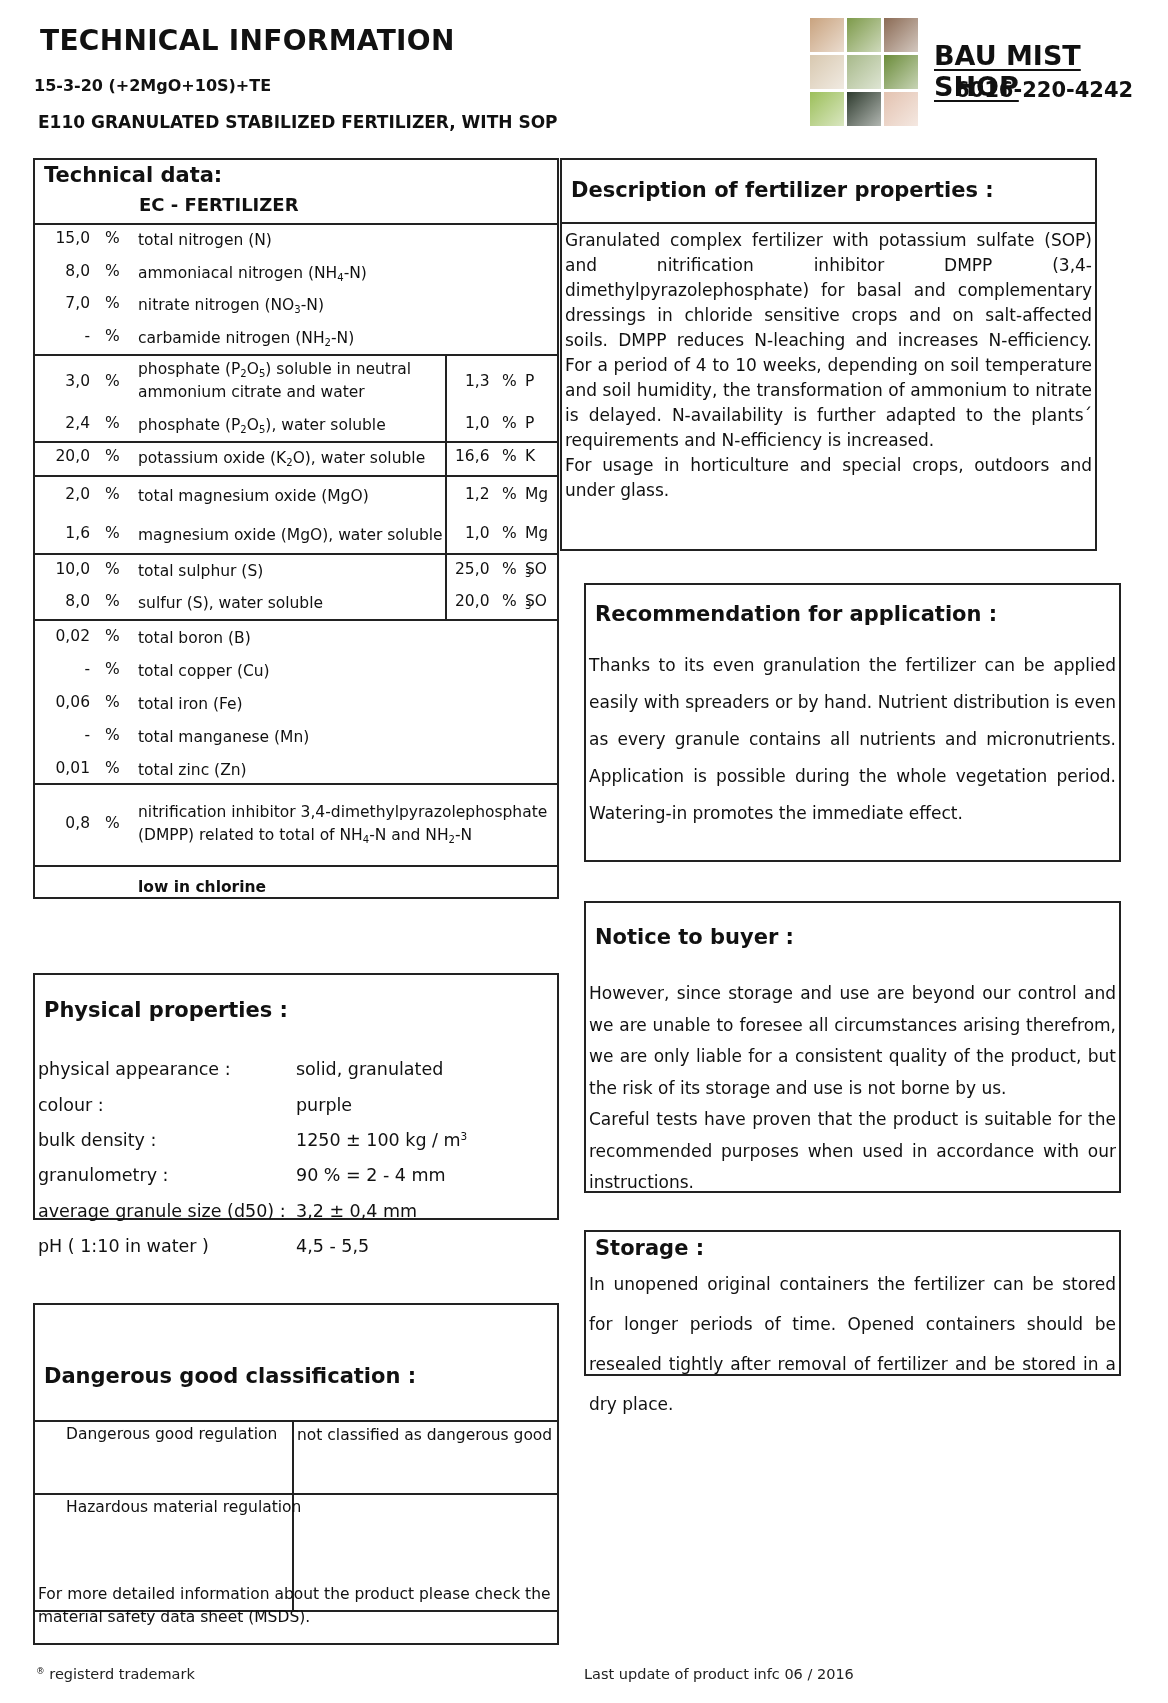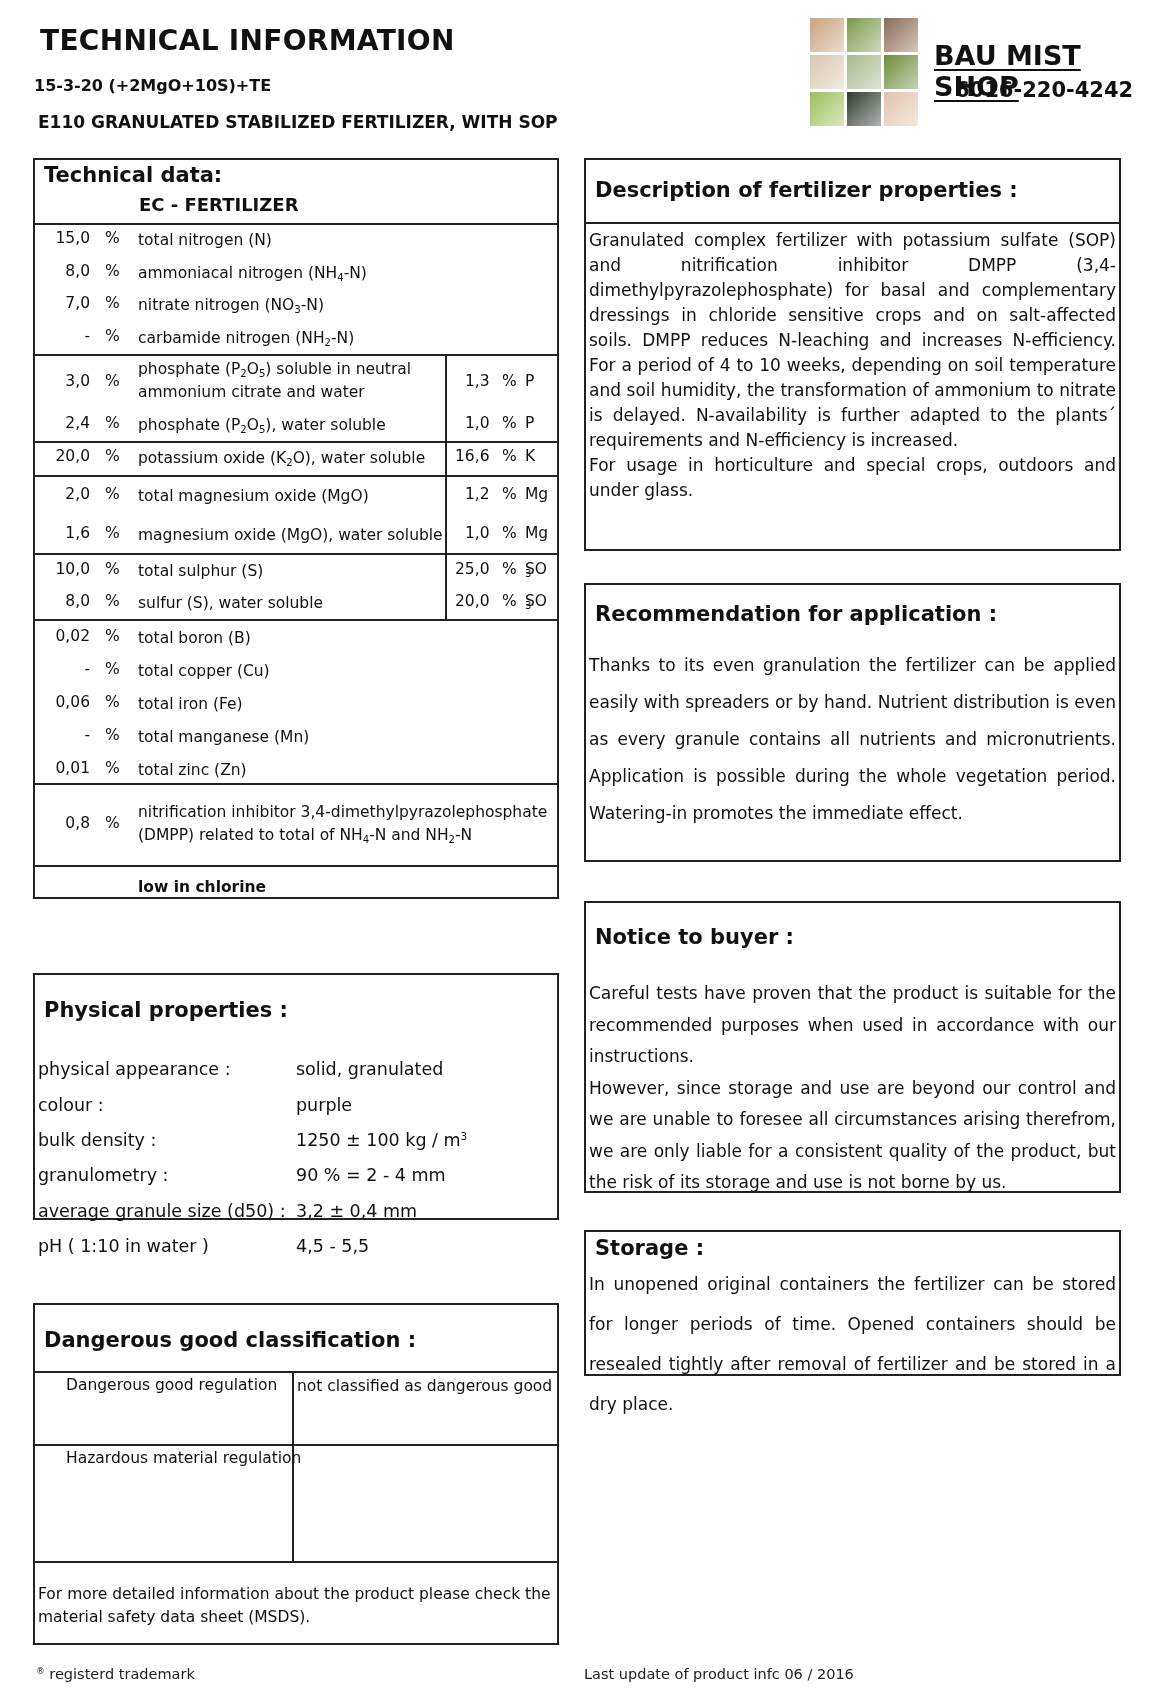--- a/index.html
+++ b/index.html
@@ -39,29 +39,29 @@
 
   
   .phys { left: 33px; top: 973px; width: 526px; height: 247px; }
   .sec-title { position: absolute; font-size: 21px; font-weight: bold; }
   .prop-row { position: absolute; left: 3px; right: 0; font-size: 17.5px; }
   .prop-row .k { position: absolute; left: 0; }
   .prop-row .v { position: absolute; left: 258px; }
 
   
   .dang { left: 33px; top: 1303px; width: 526px; height: 342px; }
-  .dang .hdr { height: 68px; border-bottom: 2px solid #222; position: relative; }
+  .dang .hdr { height: 81px; border-bottom: 2px solid #222; position: relative; margin-top: 36px; }
   .dang .r { position: relative; border-bottom: 2px solid #222; }
   .dang .r .c1 { position: absolute; left: 3px; top: 3px; font-size: 15.5px; margin-left: 28px; }
   .dang .r .c2 { position: absolute; left: 262px; top: 3px; right: 4px; font-size: 15.5px; line-height: 21px; }
   .dang .r .div { position: absolute; left: 257px; top: 0; bottom: 0; border-left: 2px solid #222; }
   .dang .foot { position: absolute; left: 3px; right: 4px; bottom: 14px; font-size: 15.5px; line-height: 23px; }
 
   
-  .desc { left: 584px; top: 158px; width: 537px; height: 393px; }
+  .desc { left: 560px; top: 158px; width: 537px; height: 393px; }
   .desc .hdr { height: 64px; border-bottom: 2px solid #222; position: relative; }
   .para { position: absolute; left: 3px; right: 3px; text-align: justify; text-align-last: left; font-size: 17px; }
   .rec { left: 584px; top: 583px; width: 537px; height: 279px; }
   .notice { left: 584px; top: 901px; width: 537px; height: 292px; }
   .store { left: 584px; top: 1230px; width: 537px; height: 146px; }
 
   .footer { font-size: 14.5px; color: #222; }
 </style>
 </head>
 <body>
@@ -305,22 +305,22 @@
 </div>
 
 <div class="box rec">
   <div class="sec-title" style="left:9px; top:17px">Recommendation for application :</div>
   <div class="para" style="top:62px; line-height:37px">Thanks to its even granulation the fertilizer can be applied easily with spreaders or by hand. Nutrient distribution is even as every granule contains all nutrients and micronutrients. Application is possible during the whole vegetation period. Watering-in promotes the immediate effect.</div>
 </div>
 
 <div class="box notice">
   <div class="sec-title" style="left:9px; top:22px">Notice to buyer :</div>
   <div class="para" style="top:75px; line-height:31.5px">
+    <div>However, since storage and use are beyond our control and we are unable to foresee all circumstances arising therefrom, we are only liable for a consistent quality of the product, but the risk of its storage and use is not borne by us.</div>
     <div>Careful tests have proven that the product is suitable for the recommended purposes when used in accordance with our instructions.</div>
-    <div>However, since storage and use are beyond our control and we are unable to foresee all circumstances arising therefrom, we are only liable for a consistent quality of the product, but the risk of its storage and use is not borne by us.</div>
   </div>
 </div>
 
 <div class="box store">
   <div class="sec-title" style="left:9px; top:4px">Storage :</div>
   <div class="para" style="top:32px; line-height:40px">In unopened original containers the fertilizer can be stored for longer periods of time. Opened containers should be resealed tightly after removal of fertilizer and be stored in a dry place.</div>
 </div>
 
 <div class="abs footer" style="left:36px; top:1666px"><sup>®</sup><span> registerd trademark</span></div>
 <div class="abs footer" style="left:584px; top:1666px">Last update of product infc 06 / 2016</div>

